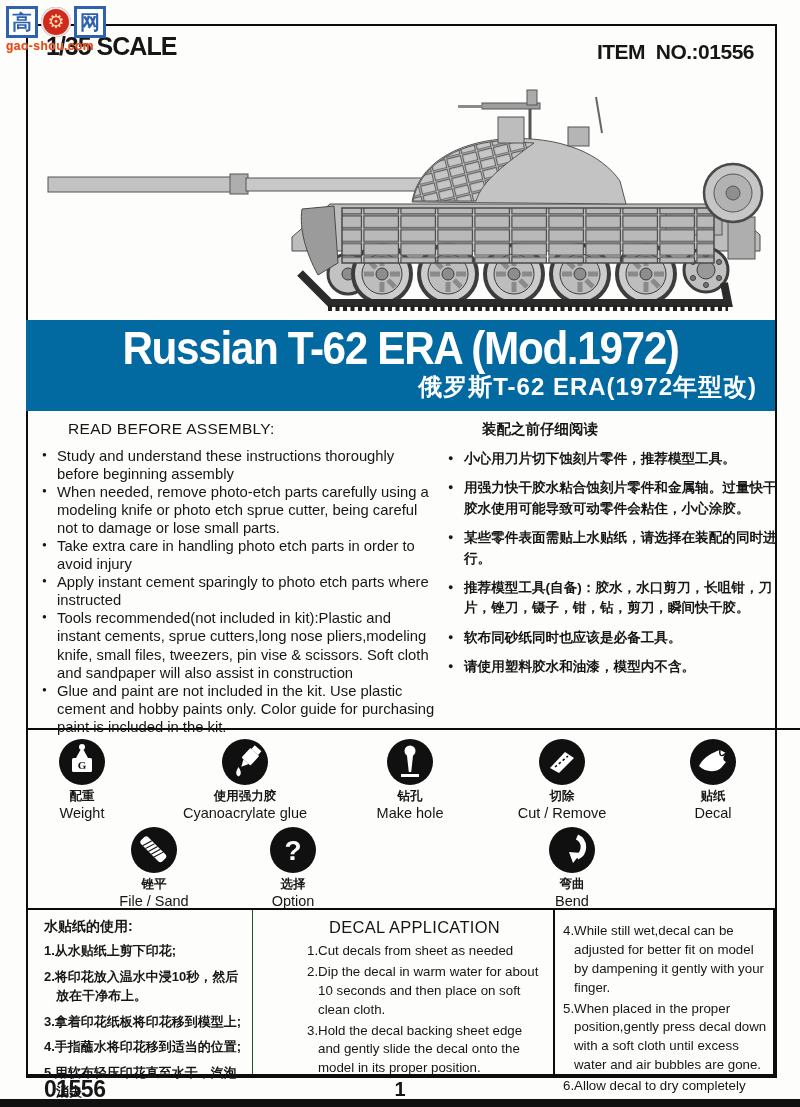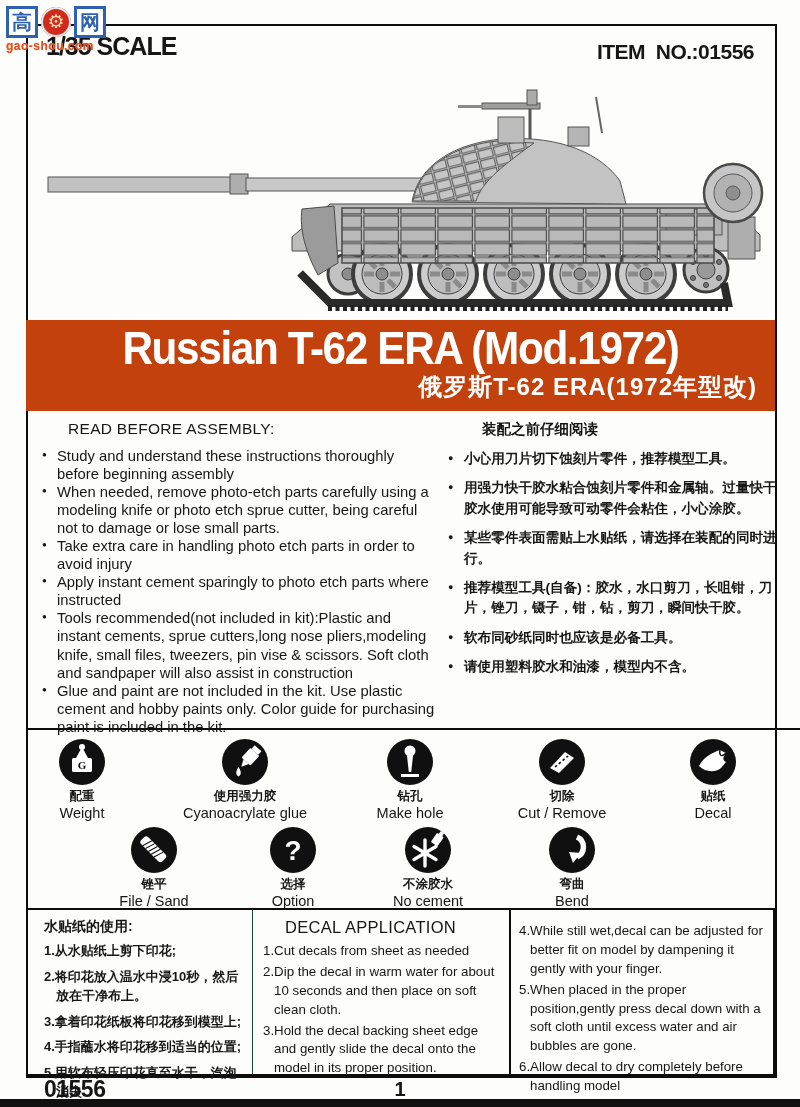--- a/index.html
+++ b/index.html
@@ -19,21 +19,21 @@
 
   
   .frame{position:absolute;left:26px;top:24px;width:747px;height:1050px;border:2px solid #0c0c0c;}
 
   .scale-label{position:absolute;left:46px;top:32px;font-size:25px;font-weight:900;letter-spacing:-1px;}
   .item-no{position:absolute;right:46px;top:40px;font-size:21px;font-weight:800;white-space:pre;letter-spacing:-.5px;text-align:center;}
 
   .tank-wrap{position:absolute;left:30px;top:76px;width:740px;height:240px;}
 
   
-  .band{position:absolute;left:26px;top:320px;width:749px;height:91px;background:#c2410c;color:#fff;}
+  .band{position:absolute;left:26px;top:320px;width:749px;height:91px;background:#0369a1;color:#fff;}
   .band .t-en{margin-top:1px;text-align:center;font-size:46px;font-weight:900;letter-spacing:-1.5px;
               transform:scaleX(.92);transform-origin:center;}
   .band .t-zh{text-align:right;padding-right:18px;font-size:24px;font-weight:600;margin-top:-4px;letter-spacing:1px;}
 
   
   .assembly{position:absolute;left:26px;top:413px;width:781px;height:315px;border-bottom:2px solid #0c0c0c;}
   .col-en{position:absolute;left:16px;top:7px;width:396px;}
   .col-en h3{margin:0 0 9px 26px;font-size:15.5px;font-weight:400;letter-spacing:.3px;}
   .col-en ul{margin:0;padding:0;list-style:none;font-size:14.8px;line-height:1.22;}
   .col-en li{position:relative;padding-left:15px;}
@@ -51,21 +51,21 @@
   .circ svg{display:block;}
   .sym .zh{font-size:12.5px;font-weight:700;margin-top:3px;}
   .sym .en{font-size:14.5px;margin-top:0;}
   .r1{top:8px;} .r2{top:96px;}
   .p10{left:-11px;} .p11{left:152px;} .p12{left:317px;} .p13{left:469px;} .p14{left:620px;}
   .p20{left:61px;}  .p21{left:200px;} .p22{left:335px;} .p23{left:479px;}
 
   
   .decal-box{position:absolute;left:26px;top:908px;width:745px;height:164px;border:2px solid #0c0c0c;display:flex;}
   .dc1{width:225px;border-right:1px solid #14532d;padding:8px 6px 0 16px;box-sizing:border-box;}
-  .dc2{width:258px;border-right:2px solid #0c0c0c;padding:8px 6px 0 10px;box-sizing:border-box;}
+  .dc2{width:258px;border-right:2px solid #0c0c0c;padding:8px 6px 0 10px;box-sizing:border-box;margin-left:44px;}
   .dc3{flex:1;padding:12px 6px 0 8px;box-sizing:border-box;}
   .dc1 h4{margin:0 0 6px 0;font-size:14px;font-weight:700;}
   .dc1 .step{font-size:13px;font-weight:600;line-height:1.45;margin-bottom:7px;padding-left:12px;text-indent:-12px;}
   .dc2 h4{margin:0 0 5px 22px;font-size:16.5px;font-weight:400;letter-spacing:.3px;}
   .dc2 .step,.dc3 .step{font-size:13.3px;line-height:1.42;padding-left:11px;text-indent:-11px;margin-bottom:2px;}
 
   .footer-item{position:absolute;left:44px;top:1076px;font-size:23px;font-weight:900;letter-spacing:-.5px;}
   .footer-page{position:absolute;left:0;top:1078px;width:800px;text-align:center;font-size:20px;font-weight:700;}
   .bottom-bar{position:absolute;left:0;top:1099px;width:800px;height:8px;background:#111;}
 </style>
@@ -328,37 +328,20 @@
     <div class="sym r2 p21">
       <div class="circ">
         <svg width="46" height="46" viewBox="0 0 46 46">
             <text x="23" y="33" font-size="28" font-weight="bold" text-anchor="middle" fill="#fff" font-family="Liberation Sans,sans-serif">?</text>
           </svg>
       </div>
       <div class="zh">选择</div>
       <div class="en">Option</div>
     </div>
 
-    <div class="sym r2 p22">
-      <div class="circ">
-        <svg width="46" height="46" viewBox="0 0 46 46">
-            <g stroke="#fff" stroke-width="3.4" stroke-linecap="round">
-              <line x1="20" y1="13" x2="20" y2="39"></line>
-              <line x1="9" y1="19.5" x2="31" y2="32.5"></line>
-              <line x1="31" y1="19.5" x2="9" y2="32.5"></line>
-            </g>
-            <g transform="rotate(35 32 13)">
-              <rect x="28" y="7" width="8" height="11" rx="1" fill="#fff"></rect>
-              <rect x="30" y="3.5" width="4" height="4" fill="#fff"></rect>
-            </g>
-          </svg>
-      </div>
-      <div class="zh">不涂胶水</div>
-      <div class="en">No cement</div>
-    </div>
 
     <div class="sym r2 p23">
       <div class="circ">
         <svg width="46" height="46" viewBox="0 0 46 46">
             <path d="M28,10 A11,11 0 0 1 28,30" stroke="#fff" stroke-width="5.5" fill="none"></path>
             <path d="M32,26 L24,36 L20,25 Z" fill="#fff"></path>
           </svg>
       </div>
       <div class="zh">弯曲</div>
       <div class="en">Bend</div>

